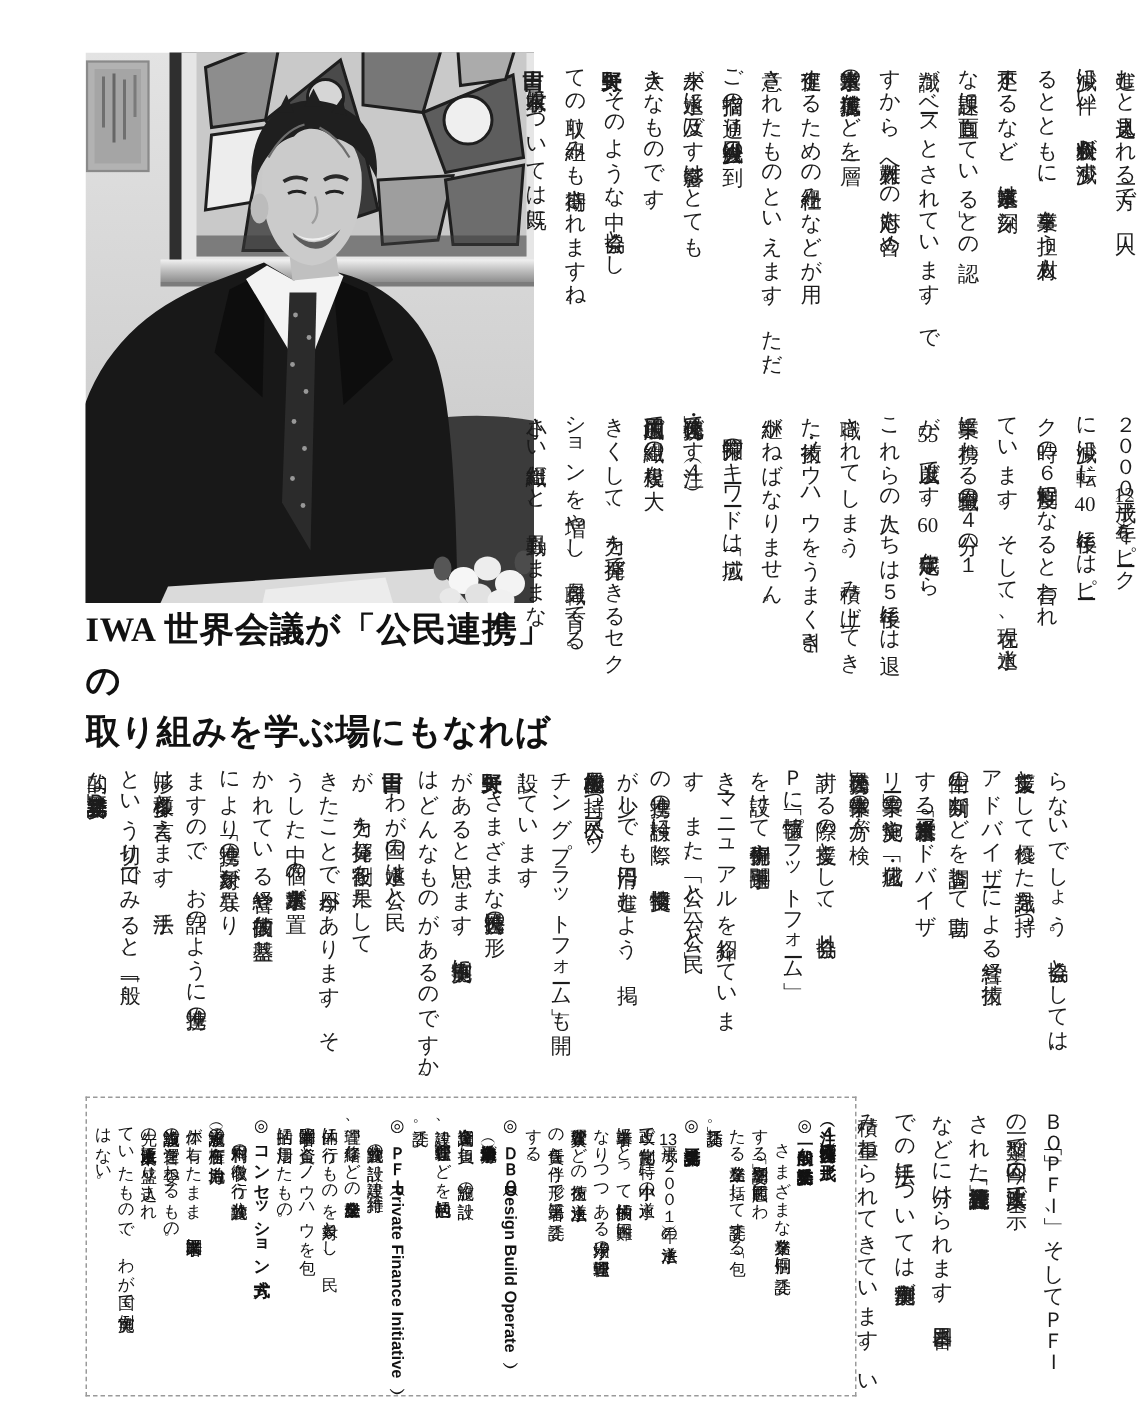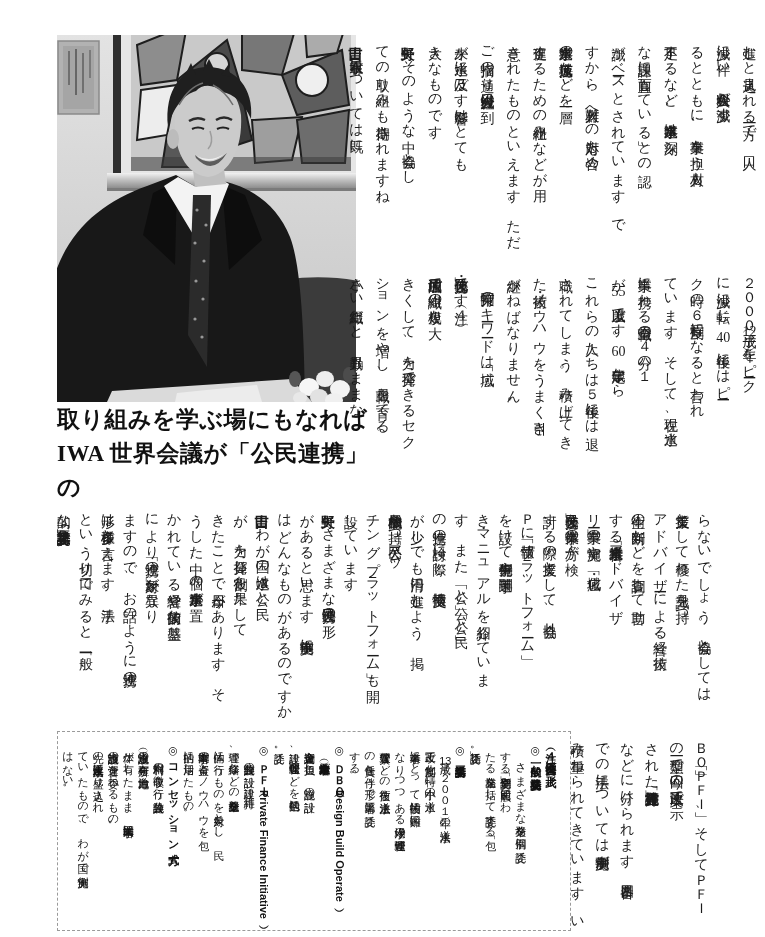--- a/index.html
+++ b/index.html
@@ -154,22 +154,22 @@
           <ellipse cx="277" cy="365" rx="9" ry="7" fill="#f0f0f0"></ellipse>
           <ellipse cx="243" cy="363" rx="7" ry="6" fill="#e8e8e8"></ellipse>
           <ellipse cx="238" cy="344" rx="6" ry="8" fill="#565656"></ellipse>
           <ellipse cx="292" cy="340" rx="6" ry="8" fill="#4c4c4c"></ellipse>
         </g>
       </g>
     </svg>
   </div>
 
   <div class="caption">
+    <div>IWA 世界会議が「公民連携」の</div>
     <div>取り組みを学ぶ場にもなれば</div>
-    <div>IWA 世界会議が「公民連携」の</div>
   </div>
 
   <div class="vtext b1">
       <div class="vcol">進むと見込まれる一方で、人口</div>
       <div class="vcol">減少に伴い、料金収入が減少す</div>
       <div class="vcol">るとともに、事業を担う人材も</div>
       <div class="vcol">不足するなど、水道事業は深刻</div>
       <div class="vcol">な課題に直面している」との認</div>
       <div class="vcol">識がベースとされています。で</div>
       <div class="vcol">すから、人材難への対応も含め、</div>

